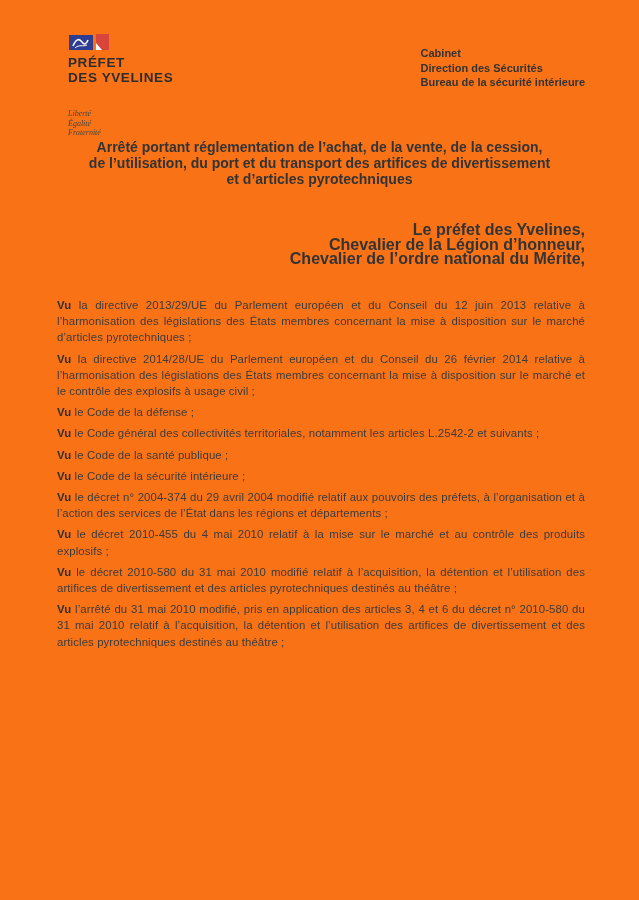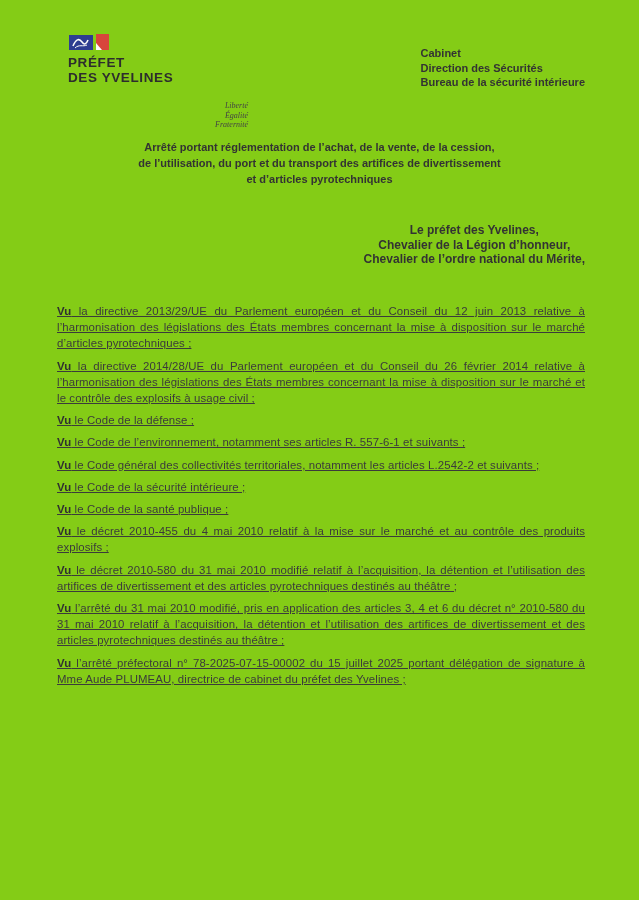--- a/index.html
+++ b/index.html
@@ -6,66 +6,66 @@
   body{
     width:639px;height:900px;
     background:#f6f5f3;
     font-family:"Liberation Sans","DejaVu Sans",sans-serif;
     color:#3a3a3a;
     position:relative;
     overflow:hidden;
   }
   .page{
     position:absolute;inset:0;
-    background:#84cc16;
+    background:#f97316;
   }
   
   .logo{
     position:absolute;left:68px;top:34px;width:180px;
   }
   .flag{display:block;margin-bottom:4px;margin-left:1px;}
   .logo-name{
     font-weight:bold;font-size:13.5px;line-height:15px;
     letter-spacing:0.6px;color:#2d2d2d;
     white-space:pre-line;
   }
   .motto{
-    margin-top:16px;
+    margin-top:24px;
     font-family:"Liberation Serif","DejaVu Serif",serif;
     font-style:italic;font-size:8px;line-height:9.5px;
-    color:#444;white-space:pre-line;text-align:right;
+    color:#444;white-space:pre-line;
   }
   .service{
     position:absolute;top:46px;right:54px;
     text-align:left;font-weight:bold;
     font-size:11px;line-height:14.5px;color:#333;
     white-space:pre-line;
   }
   
   .doc-title{
     position:absolute;top:140px;left:70px;right:70px;
     text-align:center;font-weight:bold;
-    font-size:11px;line-height:15.8px;color:#333;
+    font-size:14px;line-height:15.8px;color:#333;
     white-space:pre-line;
   }
   
   .signatory{
     position:absolute;top:223px;right:54px;
-    text-align:center;font-weight:bold;
-    font-size:12px;line-height:14.5px;color:#333;
+    text-align:right;font-weight:bold;
+    font-size:16px;line-height:14.5px;color:#333;
     white-space:pre-line;
   }
   
   .content{
     position:absolute;top:297px;left:57px;width:528px;
     font-size:11.4px;line-height:16.2px;
     letter-spacing:0.1px;
     text-align:justify;color:#3b3b3b;
   }
-  .content p{margin:6px 0 5px 0;text-decoration:underline;}
+  .content p{margin:0 0 5px 0;}
   .content p strong{color:#303030;}
 </style>
 </head>
 <body>
 
 <div class="page">
 
   <div class="logo">
     <svg class="flag" width="42" height="17" viewBox="0 0 42 17" aria-hidden="true">
       <rect x="0" y="1" width="24" height="15" fill="#2e3d91"></rect>
@@ -90,23 +90,22 @@
 et d’articles pyrotechniques</div>
 
   <div class="signatory">Le préfet des Yvelines,
 Chevalier de la Légion d’honneur,
 Chevalier de l’ordre national du Mérite,</div>
 
   <main class="content" id="paragraphs">
       <p><strong>Vu</strong>&nbsp;la directive 2013/29/UE du Parlement européen et du Conseil du 12 juin 2013 relative à l’harmonisation des législations des États membres concernant la mise à disposition sur le marché d’articles pyrotechniques ;</p>
       <p><strong>Vu</strong>&nbsp;la directive 2014/28/UE du Parlement européen et du Conseil du 26 février 2014 relative à l’harmonisation des législations des États membres concernant la mise à disposition sur le marché et le contrôle des explosifs à usage civil ;</p>
       <p><strong>Vu</strong>&nbsp;le Code de la défense ;</p>
-      <p><strong>Vu</strong>&nbsp;le Code de l’environnement, notamment ses articles R. 557-6-1 et suivants ;</p>
       <p><strong>Vu</strong>&nbsp;le Code général des collectivités territoriales, notamment les articles L.2542-2 et suivants ;</p>
+      <p><strong>Vu</strong>&nbsp;le Code de la santé publique ;</p>
       <p><strong>Vu</strong>&nbsp;le Code de la sécurité intérieure ;</p>
-      <p><strong>Vu</strong>&nbsp;le Code de la santé publique ;</p>
+      <p><strong>Vu</strong>&nbsp;le décret n° 2004-374 du 29 avril 2004 modifié relatif aux pouvoirs des préfets, à l’organisation et à l’action des services de l’État dans les régions et départements ;</p>
       <p><strong>Vu</strong>&nbsp;le décret 2010-455 du 4 mai 2010 relatif à la mise sur le marché et au contrôle des produits explosifs ;</p>
       <p><strong>Vu</strong>&nbsp;le décret 2010-580 du 31 mai 2010 modifié relatif à l’acquisition, la détention et l’utilisation des artifices de divertissement et des articles pyrotechniques destinés au théâtre ;</p>
       <p><strong>Vu</strong>&nbsp;l’arrêté du 31 mai 2010 modifié, pris en application des articles 3, 4 et 6 du décret n° 2010-580 du 31 mai 2010 relatif à l’acquisition, la détention et l’utilisation des artifices de divertissement et des articles pyrotechniques destinés au théâtre ;</p>
-      <p><strong>Vu</strong>&nbsp;l’arrêté préfectoral n° 78-2025-07-15-00002 du 15 juillet 2025 portant délégation de signature à Mme Aude PLUMEAU, directrice de cabinet du préfet des Yvelines ;</p>
     </main>
 
 </div>
 
 </body></html>

